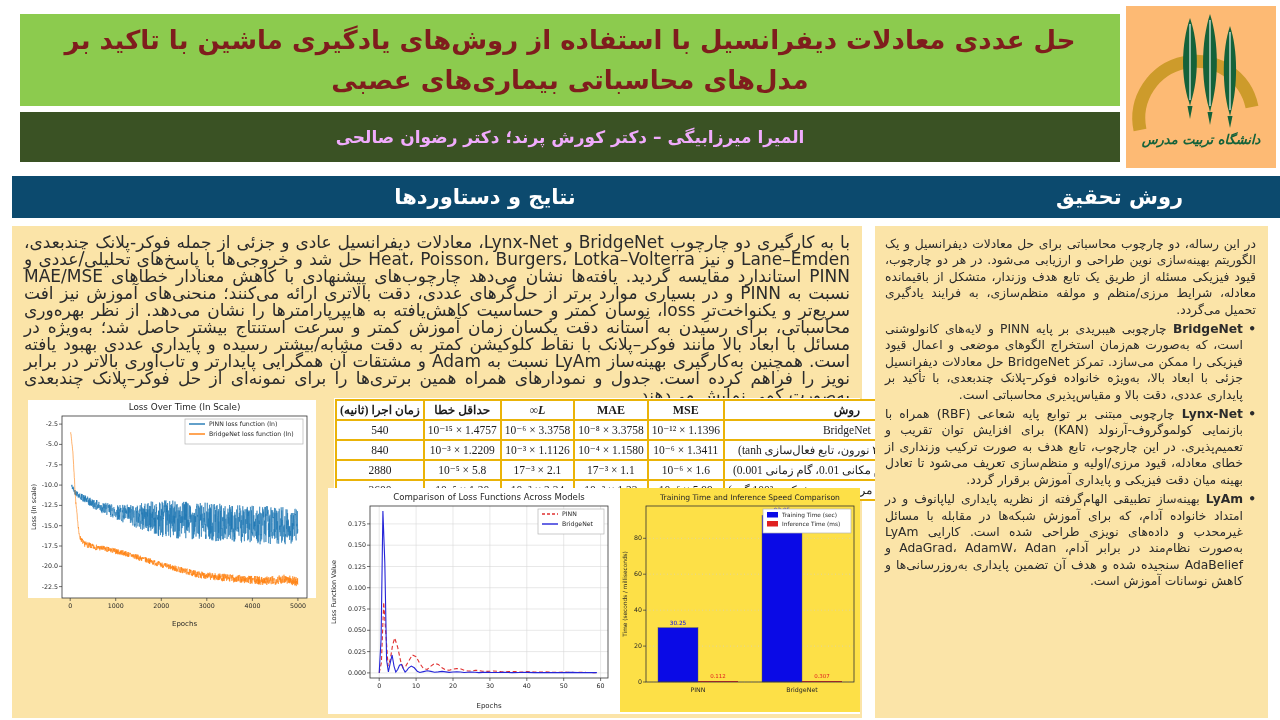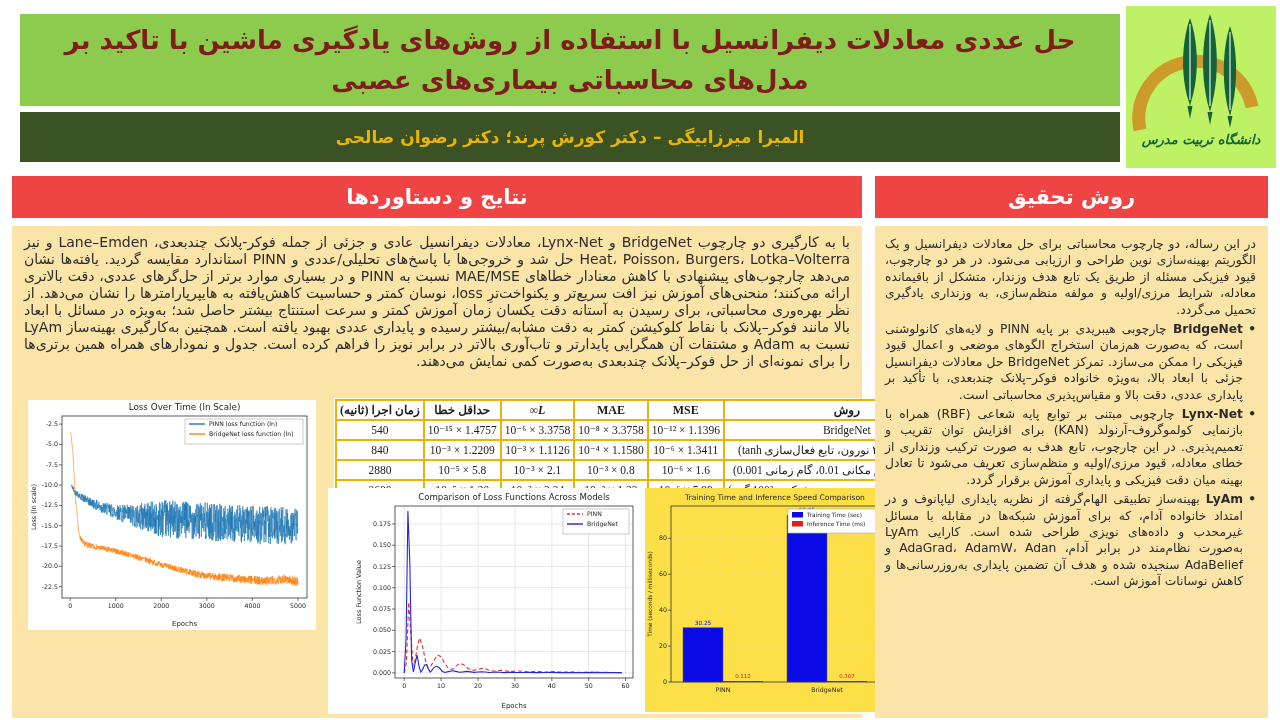--- a/index.html
+++ b/index.html
@@ -13,42 +13,42 @@
     left:20px;top:14px;width:1100px;height:92px;background:#8CCB4E;
     display:flex;align-items:center;justify-content:center;text-align:center;
   }
   .title-band .t{
     color:#7f1d1d;font-size:26px;font-weight:800;line-height:1.55;padding:0 36px;direction:rtl;
   }
   .authors-band{
     left:20px;top:112px;width:1100px;height:50px;background:#3A5224;
     display:flex;align-items:center;justify-content:center;
   }
-  .authors-band .a{color:#eab308;font-size:17px;font-weight:700;direction:rtl;}
-  
-  .logo-box{left:1126px;top:6px;width:150px;height:162px;background:#bef264;text-align:center;}
+  .authors-band .a{color:#f0abfc;font-size:17px;font-weight:700;direction:rtl;}
+  
+  .logo-box{left:1126px;top:6px;width:150px;height:162px;background:#fdba74;text-align:center;}
   .logo-caption{color:#14623A;font-size:13px;font-weight:700;font-style:italic;direction:rtl;margin-top:-6px;}
   
   .sec-header{
-    background:#ef4444;color:#ffffff;display:flex;align-items:center;justify-content:center;
-    font-size:21px;font-weight:800;direction:rtl;
+    background:#0c4a6e;color:#ffffff;display:flex;align-items:center;justify-content:center;
+    font-size:21px;font-weight:800;direction:rtl;padding-left:48px;
   }
   #left-header{left:12px;top:176px;width:850px;height:42px;}
   #right-header{left:875px;top:176px;width:393px;height:42px;}
   .panel{background:#FBE4A8;}
   #left-panel{left:12px;top:226px;width:850px;height:492px;}
   #right-panel{left:875px;top:226px;width:393px;height:492px;}
   
   #results-paragraph{
     top:8px;left:12px;width:826px;direction:rtl;text-align:justify;
-    color:#2b2b2b;font-size:14px;line-height:17px;
-  }
-  #chart1-box{left:16px;top:174px;width:288px;height:230px;background:#ffffff;}
+    color:#2b2b2b;font-size:17px;line-height:17px;
+  }
+  #chart1-box{left:16px;top:174px;width:288px;height:198px;background:#ffffff;}
   #table-box{left:322px;top:172px;width:524px;background:#ffffff;padding:1px;}
-  #charts23-box{left:316px;top:262px;width:532px;height:226px;background:#ffffff;display:flex;padding-left:25px;}
+  #charts23-box{left:316px;top:262px;width:532px;height:226px;background:#ffffff;display:flex;}
   #chart2-box{width:292px;height:224px;background:#ffffff;}
   #chart3-box{width:240px;height:224px;background:#fde047;}
   
   table{border-collapse:collapse;width:100%;direction:rtl;background:#fff;}
   th,td{
     border:2px solid #eab308;text-align:center;padding:1px 3px;
     font-family:"Liberation Serif","DejaVu Serif",serif;color:#1c1c1c;
     font-size:11.5px;height:16px;white-space:nowrap;
   }
   th{font-size:12px;font-weight:700;}
@@ -175,22 +175,22 @@
             <td>PINN (۵ لایه با ۲۰ نورون، تابع فعال‌سازی tanh)</td>
             <td>1.3411 × 10⁻⁶</td>
             <td>1.1580 × 10⁻⁴</td>
             <td>1.1126 × 10⁻³</td>
             <td>1.2209 × 10⁻³</td>
             <td>840</td>
           </tr>
           <tr>
             <td>تفاضل محدود (گام مکانی 0.01، گام زمانی 0.001)</td>
             <td>1.6 × 10⁻⁶</td>
-            <td>0.8 × 10⁻³</td>
-            <td>2.1 × 10⁻³</td>
+            <td>1.1 × 17⁻³</td>
+            <td>2.1 × 17⁻³</td>
             <td>5.8 × 10⁻⁵</td>
             <td>2880</td>
           </tr>
           <tr>
             <td>المان محدود (المان مرتبه‌ی دوم، شبکه‌ی 100³ گره)</td>
             <td>5.99 × 10⁻⁶</td>
             <td>1.23 × 10⁻³</td>
             <td>2.34 × 10⁻³</td>
             <td>1.20 × 10⁻⁵</td>
             <td>3600</td>
@@ -290,21 +290,21 @@
           <rect x="147" y="24" width="11" height="5.5" fill="#0a0ae6"></rect>
           <text x="162" y="29" font-size="5.8" fill="#262626">Training Time (sec)</text>
           <rect x="147" y="33" width="11" height="5.5" fill="#e02020"></rect>
           <text x="162" y="38" font-size="5.8" fill="#262626">Inference Time (ms)</text>
         </svg></div>
   </div>
 </div>
 
 <div id="right-panel" class="abs panel">
   <div id="method-text">
-    <div id="method-intro">در این رساله، دو چارچوب محاسباتی برای حل معادلات دیفرانسیل و یک الگوریتم بهینه‌سازی نوین طراحی و ارزیابی می‌شود. در هر دو چارچوب، قیود فیزیکی مسئله از طریق یک تابع هدف وزندار، متشکل از باقیمانده معادله، شرایط مرزی/اولیه و مولفه منظم‌سازی، به وزنداری یادگیری تحمیل می‌گردد.</div>
+    <div id="method-intro">در این رساله، دو چارچوب محاسباتی برای حل معادلات دیفرانسیل و یک الگوریتم بهینه‌سازی نوین طراحی و ارزیابی می‌شود. در هر دو چارچوب، قیود فیزیکی مسئله از طریق یک تابع هدف وزندار، متشکل از باقیمانده معادله، شرایط مرزی/منظم و مولفه منظم‌سازی، به فرایند یادگیری تحمیل می‌گردد.</div>
     <div id="bullets">
         <div class="bullet">
           <span class="dot">•</span>
           <div class="btxt"><b dir="ltr">BridgeNet</b> چارچوبی هیبریدی بر پایه PINN و لایه‌های کانولوشنی است، که به‌صورت هم‌زمان استخراج الگوهای موضعی و اعمال قیود فیزیکی را ممکن می‌سازد. تمرکز BridgeNet حل معادلات دیفرانسیل جزئی با ابعاد بالا، به‌ویژه خانواده فوکر–پلانک چندبعدی، با تأکید بر پایداری عددی، دقت بالا و مقیاس‌پذیری محاسباتی است.</div>
         </div>
         <div class="bullet">
           <span class="dot">•</span>
           <div class="btxt"><b dir="ltr">Lynx-Net</b> چارچوبی مبتنی بر توابع پایه شعاعی (RBF) همراه با بازنمایی کولموگروف-آرنولد (KAN) برای افزایش توان تقریب و تعمیم‌پذیری. در این چارچوب، تابع هدف به صورت ترکیب وزنداری از خطای معادله، قیود مرزی/اولیه و منظم‌سازی تعریف می‌شود تا تعادل بهینه میان دقت فیزیکی و پایداری آموزش برقرار گردد.</div>
         </div>
         <div class="bullet">

